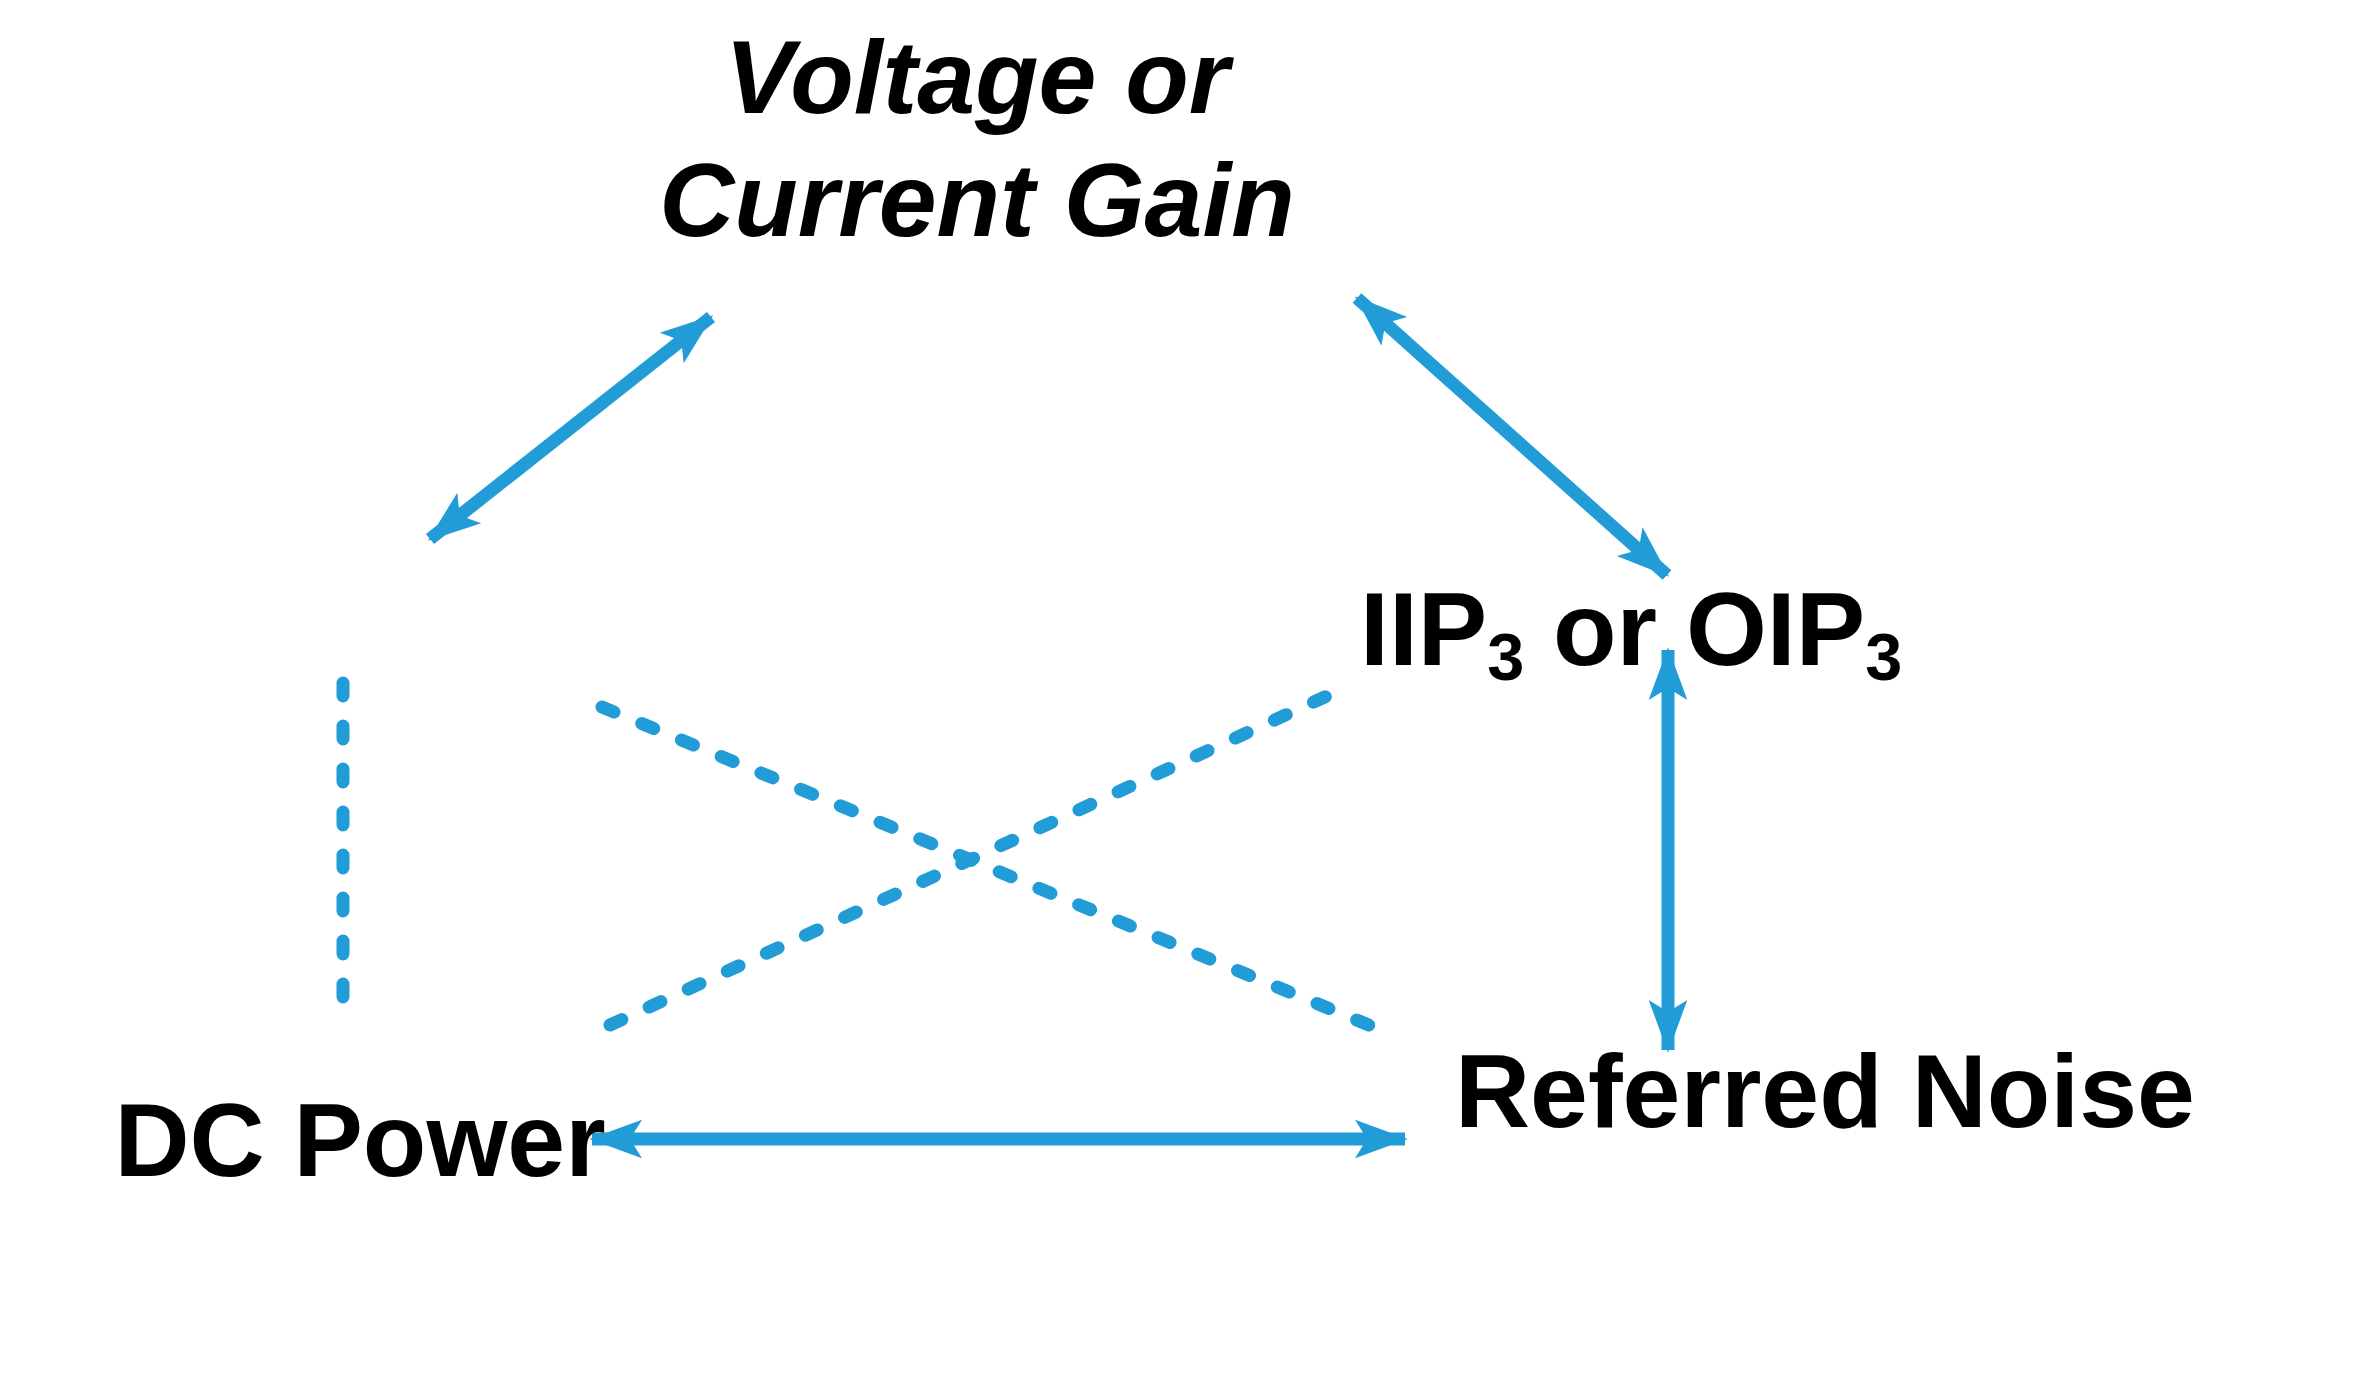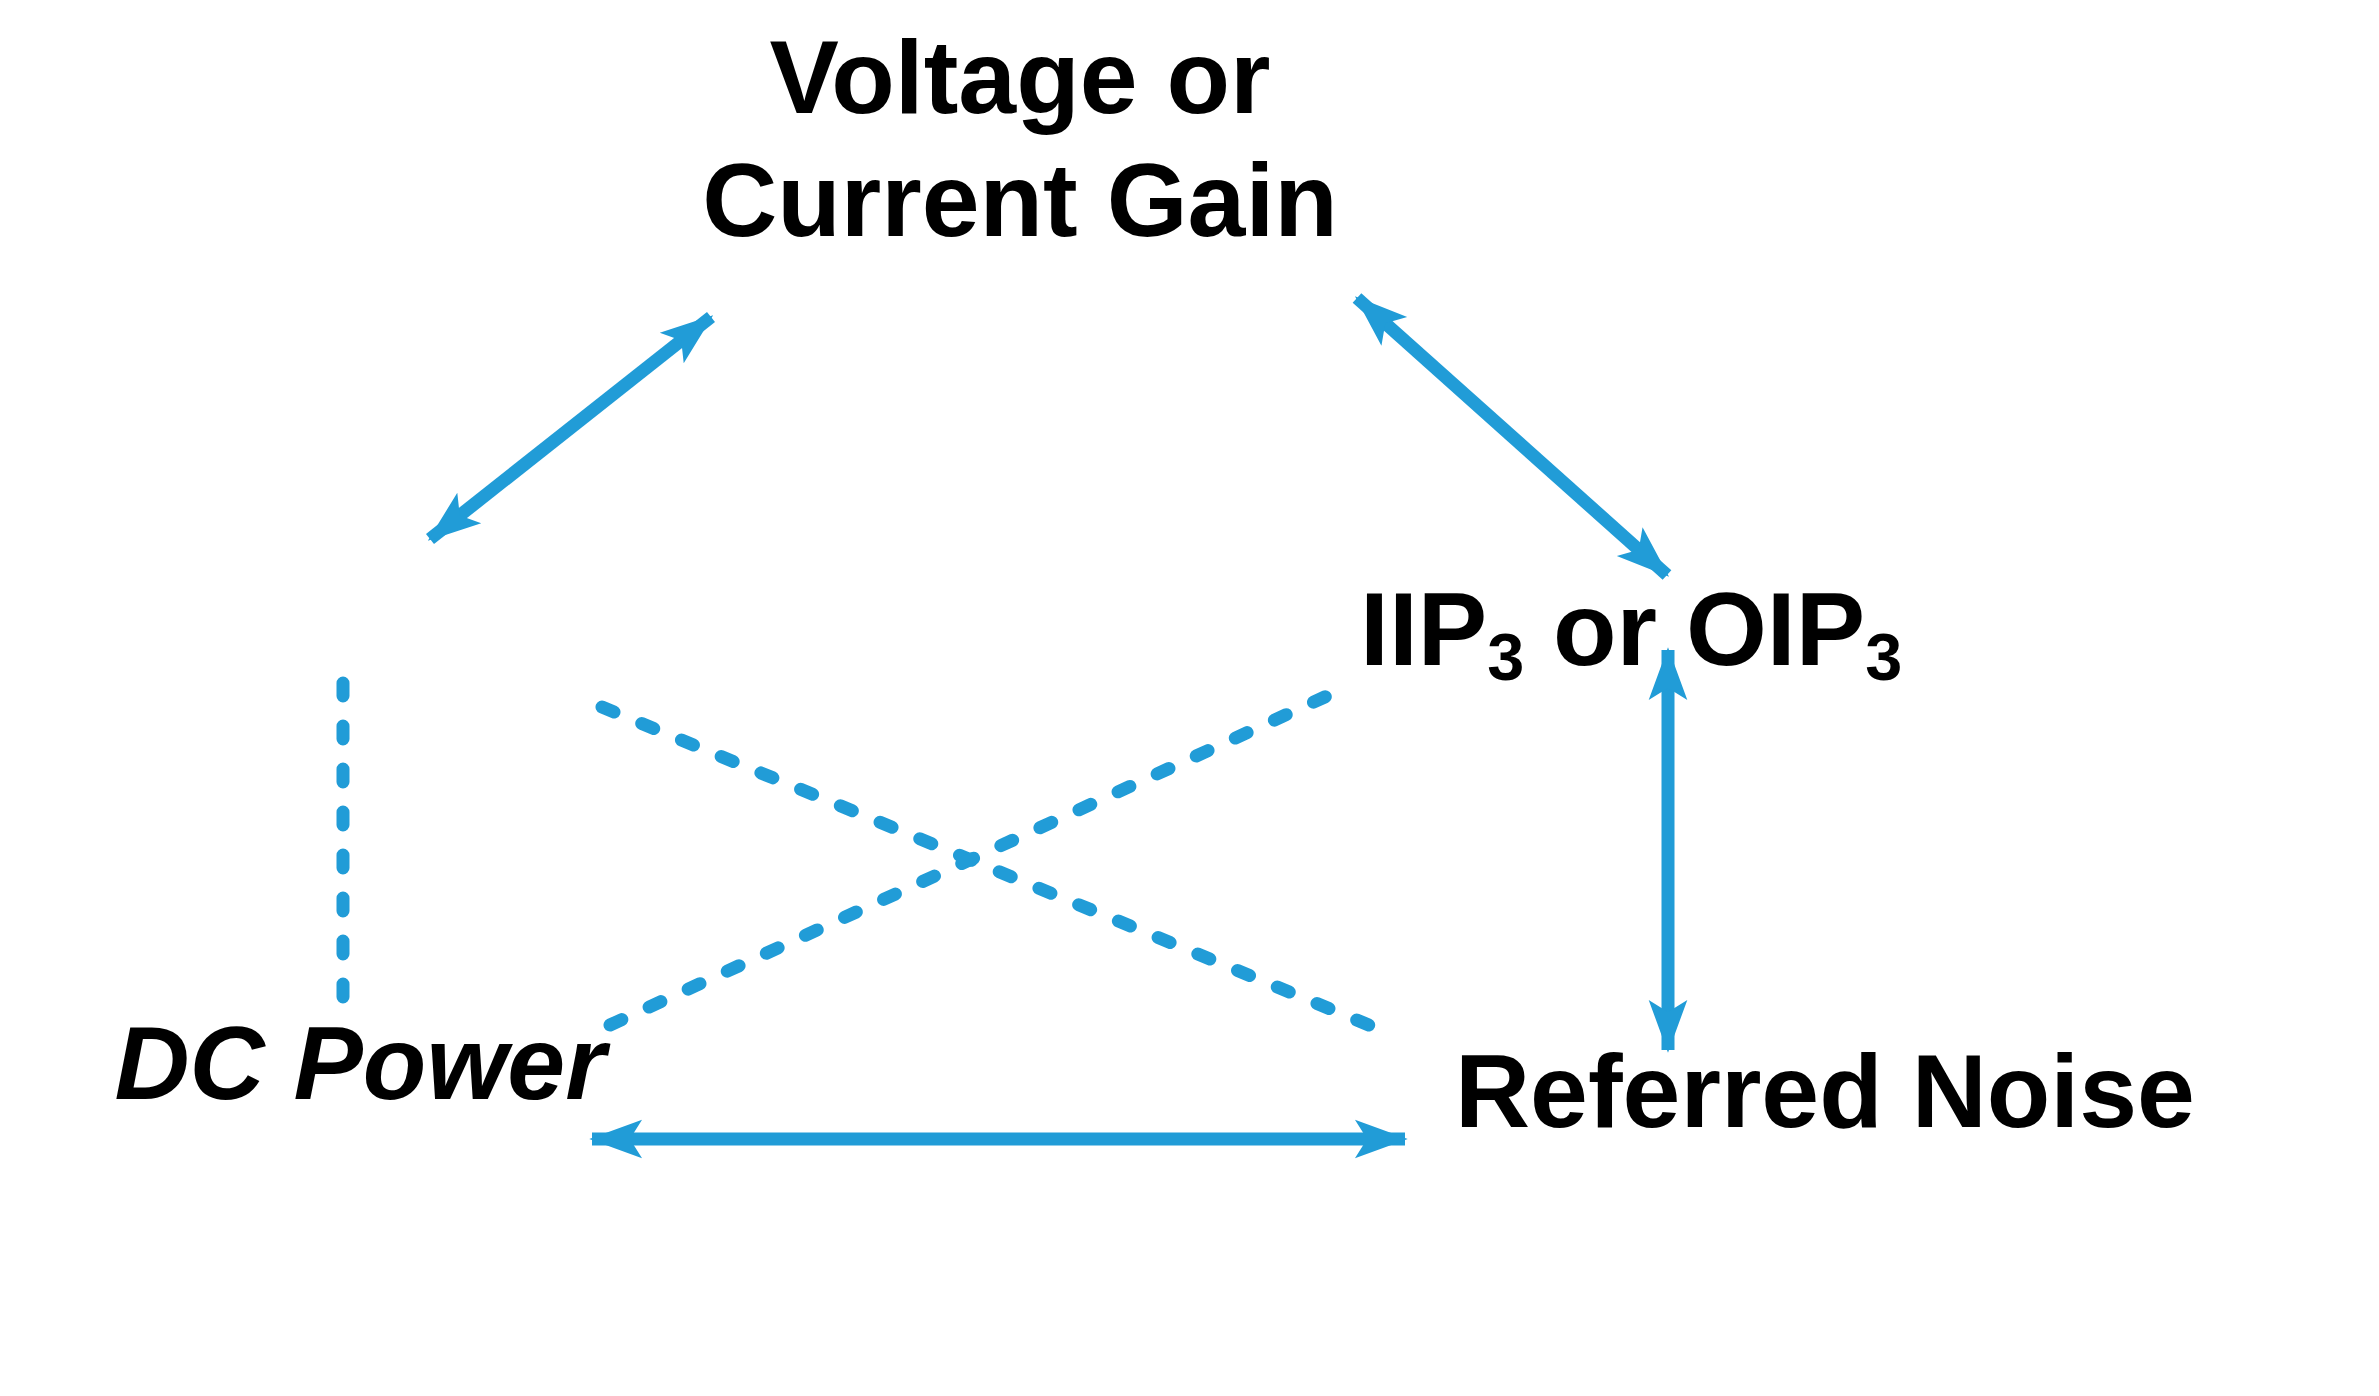--- a/index.html
+++ b/index.html
@@ -28,24 +28,24 @@
     color: #000000;
     font-size: 104px;
     line-height: 1.18;
     white-space: nowrap;
   }
   .node.center { text-align: center; }
   .node .sub {
     font-size: 64%;
     vertical-align: -0.22em;
   }
-  .node-gain    { left: 615px;  top: 16px;   width: 810px; }
+  .node-gain    { left: 572px;  top: 16px;   width: 810px; font-style: italic; }
   .node-bw      { left: 58px;   top: 578px; }
   .node-iip3    { left: 1360px; top: 568px; }
-  .node-dc      { left: 20px;   top: 1002px; width: 680px; font-style: italic; }
+  .node-dc      { left: 20px;   top: 1079px; width: 680px; }
   .node-noise   { left: 1455px; top: 1030px; }
 </style>
 </head>
 <body>
 
 <div class="diagram">
 
   <svg class="edges-layer" id="edges-svg" viewBox="0 0 2379 1396" xmlns="http://www.w3.org/2000/svg">
     <defs>
       <marker id="arrowhead" viewBox="0 0 10 10" refX="9.5" refY="5" markerWidth="55" markerHeight="42" markerUnits="userSpaceOnUse" orient="auto-start-reverse" preserveAspectRatio="none">

